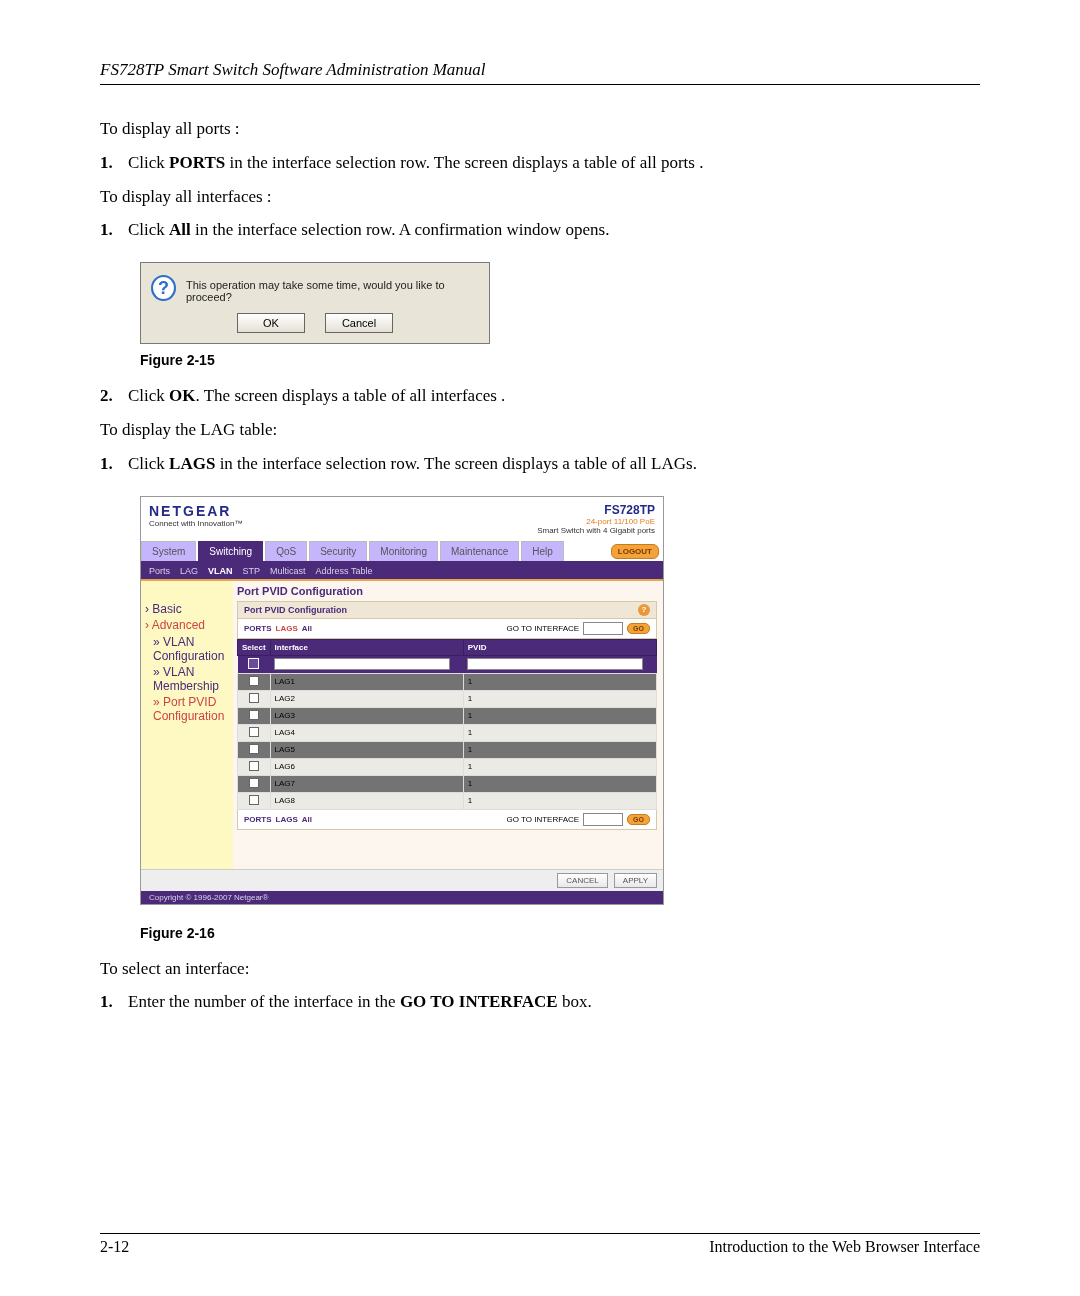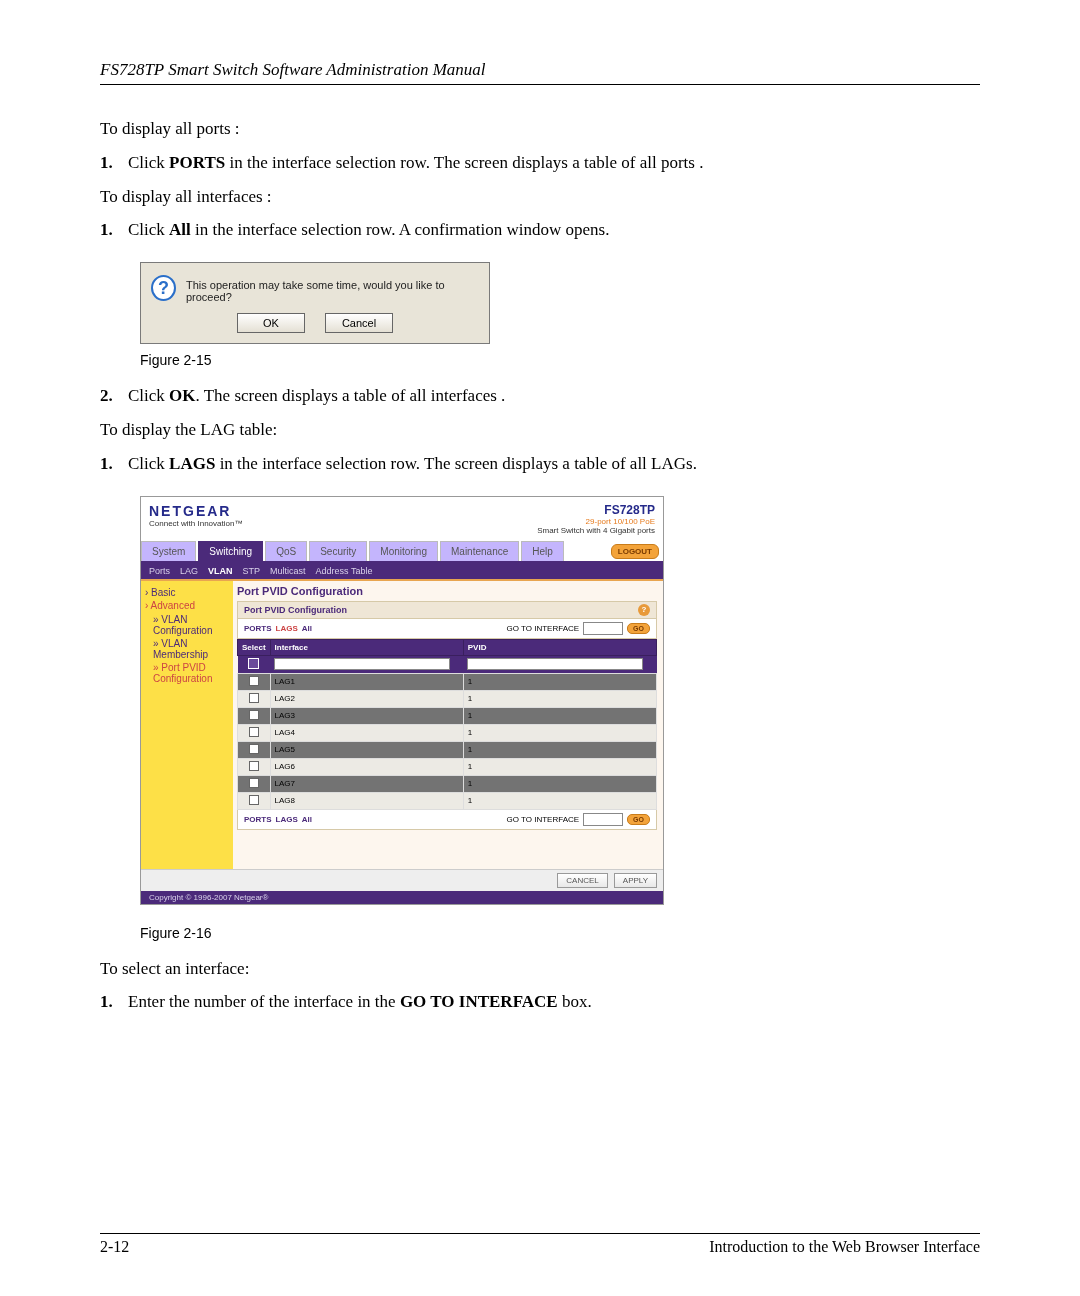--- a/index.html
+++ b/index.html
@@ -20,21 +20,21 @@
     padding-bottom: 4px;
     margin-bottom: 32px;
   }
   .para { margin-bottom: 10px; line-height: 1.4; }
   .list-item { display: flex; margin-bottom: 10px; line-height: 1.4; }
   .list-num { width: 28px; font-weight: bold; }
   .list-content { flex: 1; }
   .bold { font-weight: bold; }
   .figure-caption {
     font-family: Arial, Helvetica, sans-serif;
-    font-weight: normal;
+    font-weight: bold;
     font-size: 14px;
     margin: 8px 0 16px 40px;
   }
   
   .dialog-fig {
     margin: 20px 0 6px 40px;
     width: 350px;
     border: 1px solid #7a7a7a;
     background: #e8e4d8;
     font-family: Tahoma, Arial, sans-serif;
@@ -80,21 +80,21 @@
     background: #f3a33a; color: #7a3b00; font-size: 8px; font-weight: bold;
     padding: 2px 6px; border-radius: 6px; border: 1px solid #c97c1a;
   }
   .ss-subtabs {
     background: #4b2a7a; color: #fff; font-size: 9px; padding: 3px 8px;
     display: flex; gap: 10px;
   }
   .ss-subtab { color: #d9d2ea; }
   .ss-subtab.active { color: #fff; font-weight: bold; }
   .ss-body { display: flex; background: #fdf6ee; border-top: 2px solid #e8a550; min-height: 290px; }
-  .ss-sidebar { width: 92px; background: #fde047; padding: 6px 4px; font-size: 10px; }
+  .ss-sidebar { width: 92px; background: #fef9c3; padding: 21px 4px; font-size: 12px; }
   .ss-side-section { color: #444; margin-bottom: 2px; }
   .ss-side-item { color: #4b2a7a; padding: 1px 0 1px 8px; }
   .ss-side-item.sel { color: #c44; }
   .ss-side-bullet::before { content: "› "; }
   .ss-main { flex: 1; padding: 4px 6px 4px 4px; font-size: 9px; }
   .ss-main-title { color: #4b2a7a; font-weight: bold; font-size: 11px; margin-bottom: 4px; }
   .ss-panel-head {
     background: #efe6d6; border: 1px solid #d6c9a8; padding: 2px 6px;
     color: #4b2a7a; font-weight: bold; font-size: 9px;
     display: flex; justify-content: space-between; align-items: center;
@@ -209,21 +209,21 @@
 </div>
 
 <div class="screenshot">
   <div class="ss-header">
     <div>
       <div class="ss-logo">NETGEAR</div>
       <div class="ss-tagline">Connect with Innovation™</div>
     </div>
     <div class="ss-model">
       <div class="ss-model-main">FS728TP</div>
-      <div class="ss-orange">29-port 10/100 PoE</div>
+      <div class="ss-orange">24-port 11/100 PoE</div>
       <div>Smart Switch with 4 Gigabit ports</div>
     </div>
   </div>
   <div class="ss-tabs">
     <div class="ss-tab">System</div>
     <div class="ss-tab active">Switching</div>
     <div class="ss-tab">QoS</div>
     <div class="ss-tab">Security</div>
     <div class="ss-tab">Monitoring</div>
     <div class="ss-tab">Maintenance</div>

